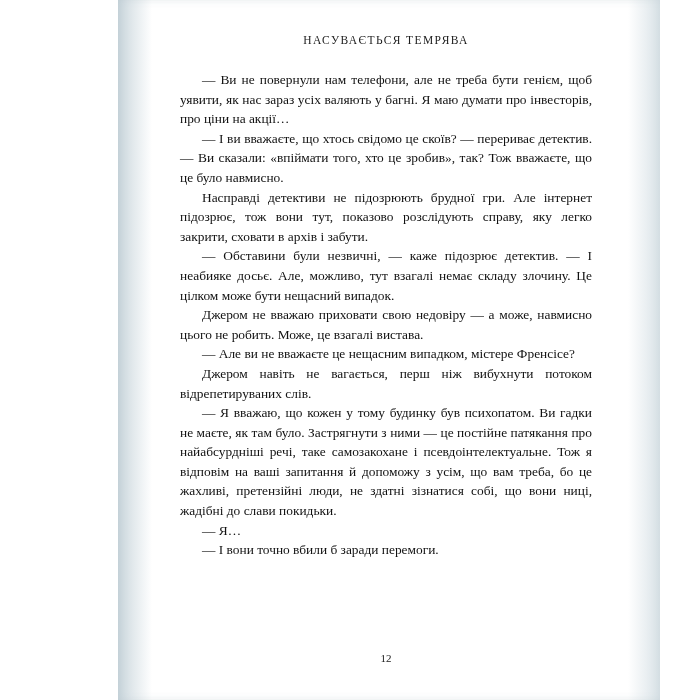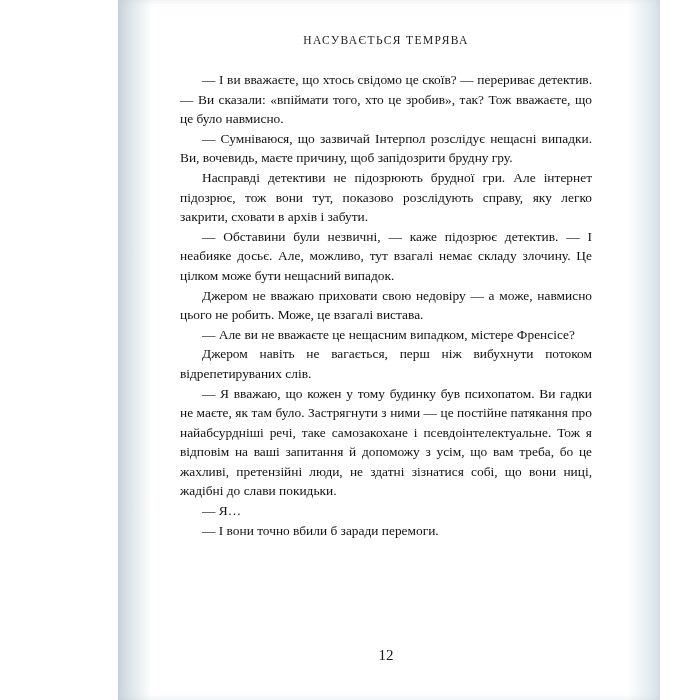--- a/index.html
+++ b/index.html
@@ -86,38 +86,38 @@
   }
   .body-text p.noindent {
     text-indent: 0;
   }
   .folio {
     position: absolute;
     bottom: 36px;
     left: 0;
     width: 412px;
     text-align: center;
-    font-size: 15px;
+    font-size: 11px;
     color: #1a1a1a;
   }
 </style>
 </head>
 <body>
 
 <div class="page">
   <div class="paper"></div>
   <div class="gutter-shade"></div>
   <div class="edge-shade"></div>
 
   <div class="content">
     <div class="running-head">НАСУВАЄТЬСЯ ТЕМРЯВА</div>
 
     <div class="body-text">
+      <p>— Ви не повернули нам телефони, але не треба бути генієм, щоб уявити, як нас зараз усіх валяють у багні. Я маю думати про інвесторів, про ціни на акції…</p>
       <p>— І ви вважаєте, що хтось свідомо це скоїв? — перериває детектив. — Ви сказали: «впіймати того, хто це зробив», так? Тож вважаєте, що це було навмисно.</p>
-      <p>— Сумніваюся, що зазвичай Інтерпол розслідує нещасні випадки. Ви, вочевидь, маєте причину, щоб запідозрити брудну гру.</p>
       <p>Насправді детективи не підозрюють брудної гри. Але інтернет підозрює, тож вони тут, показово розслідують справу, яку легко закрити, сховати в архів і забути.</p>
       <p>— Обставини були незвичні, — каже підозрює детектив. — І неабияке досьє. Але, можливо, тут взагалі немає складу злочину. Це цілком може бути нещасний випадок.</p>
       <p>Джером не вважаю приховати свою недовіру — а може, навмисно цього не робить. Може, це взагалі вистава.</p>
       <p>— Але ви не вважаєте це нещасним випадком, містере Френсісе?</p>
       <p>Джером навіть не вагається, перш ніж вибухнути потоком відрепетируваних слів.</p>
       <p>— Я вважаю, що кожен у тому будинку був психопатом. Ви гадки не маєте, як там було. Застрягнути з ними — це постійне патякання про найабсурдніші речі, таке самозакохане і псевдоінтелектуальне. Тож я відповім на ваші запитання й допоможу з усім, що вам треба, бо це жахливі, претензійні люди, не здатні зізнатися собі, що вони ниці, жадібні до слави покидьки.</p>
       <p>— Я…</p>
       <p>— І вони точно вбили б заради перемоги.</p>
     </div>
 

